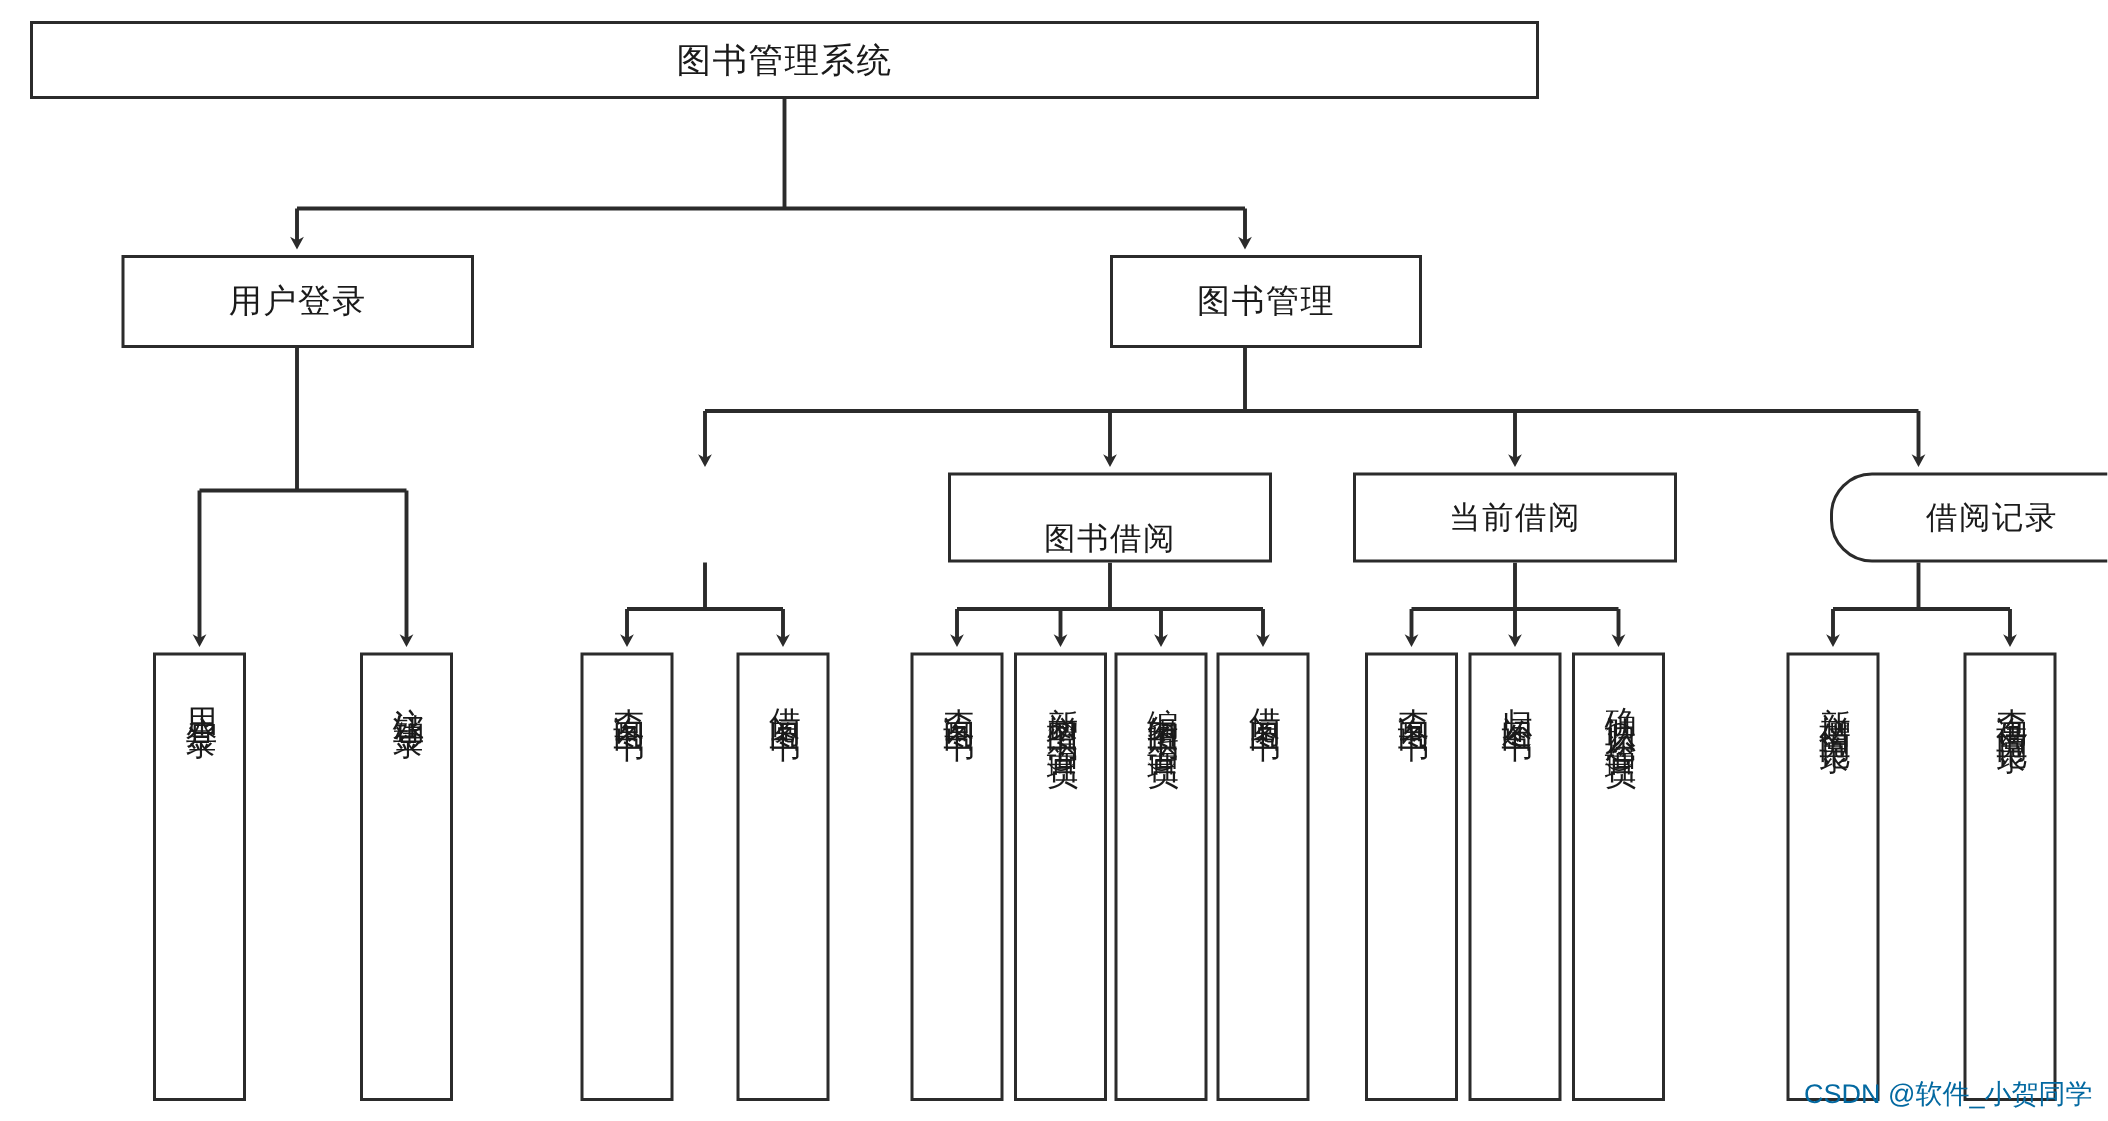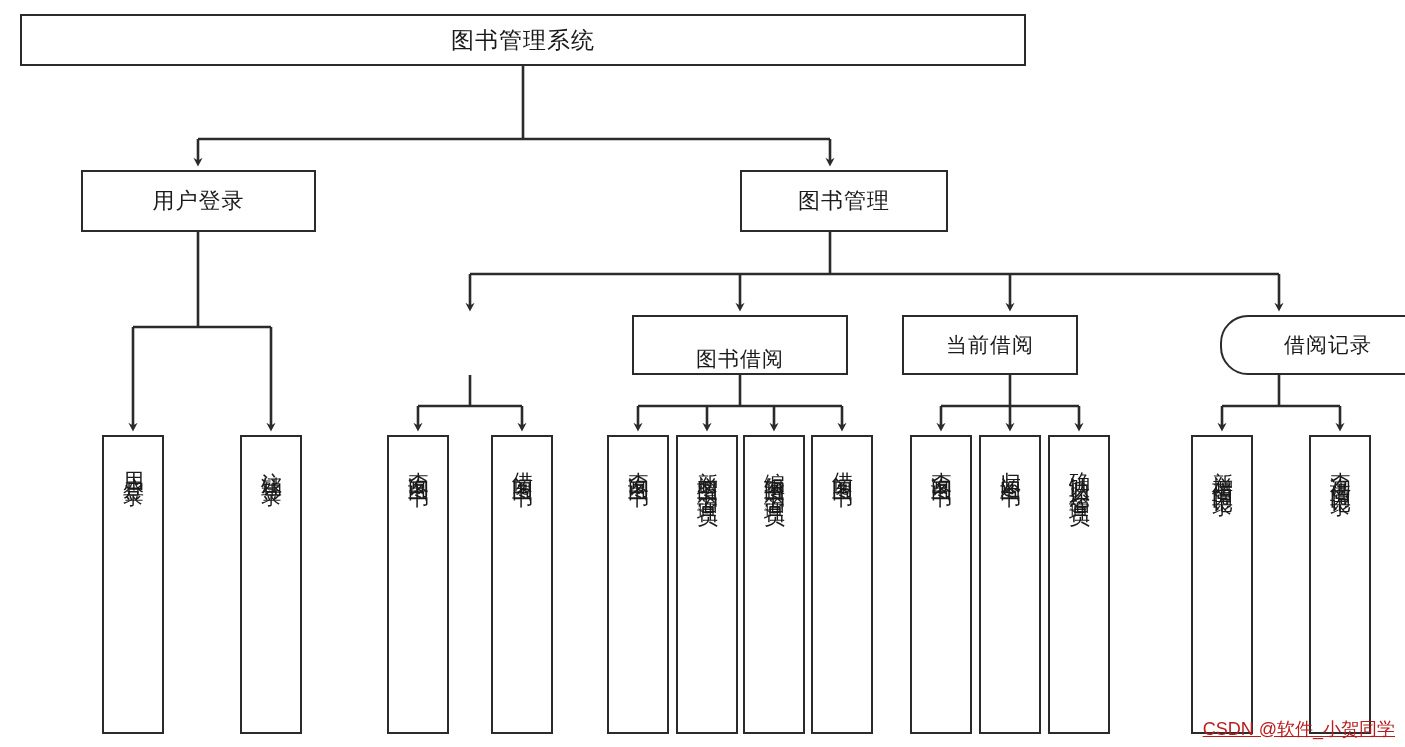--- a/index.html
+++ b/index.html
@@ -60,25 +60,24 @@
     text-orientation: upright;
     letter-spacing: 5px;
     white-space: nowrap;
     display: block;
   }
   #watermark {
     position: absolute;
     right: 10px;
     bottom: 6px;
     font-size: 18px;
-    color: #b91c1c;
+    color: #0369a1;
     z-index: 5;
     white-space: nowrap;
     font-family: "Liberation Sans", "DejaVu Sans", sans-serif;
-    text-decoration: underline;
   }
 </style>
 </head>
 <body>
 
 <div id="canvas">
 
   <svg id="wires" viewBox="0 0 1405 747" xmlns="http://www.w3.org/2000/svg">
     <defs>
       <marker id="arrow" markerWidth="10" markerHeight="10" refX="4.6" refY="5" orient="auto" markerUnits="userSpaceOnUse">
@@ -137,21 +136,21 @@
   <div class="node lvl2" style="left:81px; top:170px; width:235px; height:62px;">
     <span>用户登录</span>
   </div>
   <div class="node lvl2" style="left:704px; top:170px; width:208px; height:62px;margin-left:36px;">
     <span>图书管理</span>
   </div>
 
   <div class="node lvl3" style="left:632px; top:315px; width:216px; height:60px;align-items:flex-end;">
     <span>图书借阅</span>
   </div>
-  <div class="node lvl3" style="left:902px; top:315px; width:176px; height:60px;">
+  <div class="node lvl3" style="left:902px; top:315px; width:216px; height:60px;">
     <span>当前借阅</span>
   </div>
   <div class="node lvl3" style="left:1220px; top:315px; width:216px; height:60px;border-radius:28px;">
     <span>借阅记录</span>
   </div>
 
   <div class="node leaf" style="left:102px; top:435px; width:62px; height:299px;">
     <span class="vtext">用户登录</span>
   </div>
   <div class="node leaf" style="left:240px; top:435px; width:62px; height:299px;">

